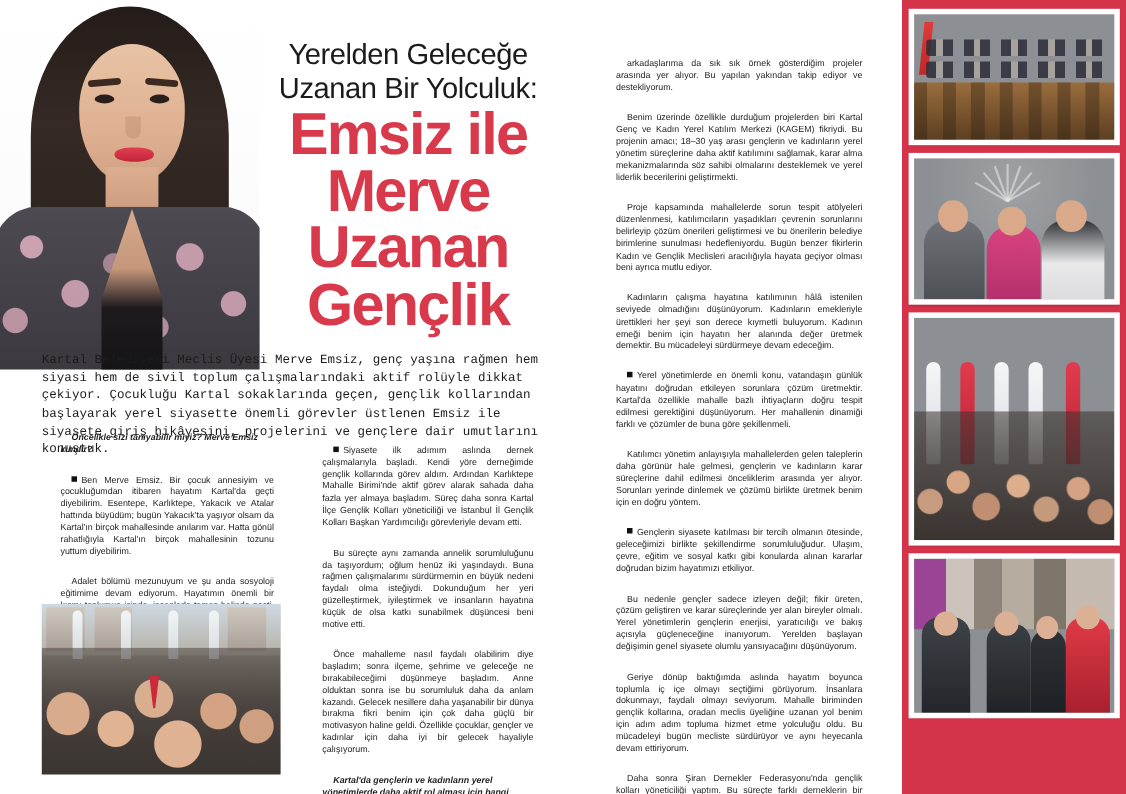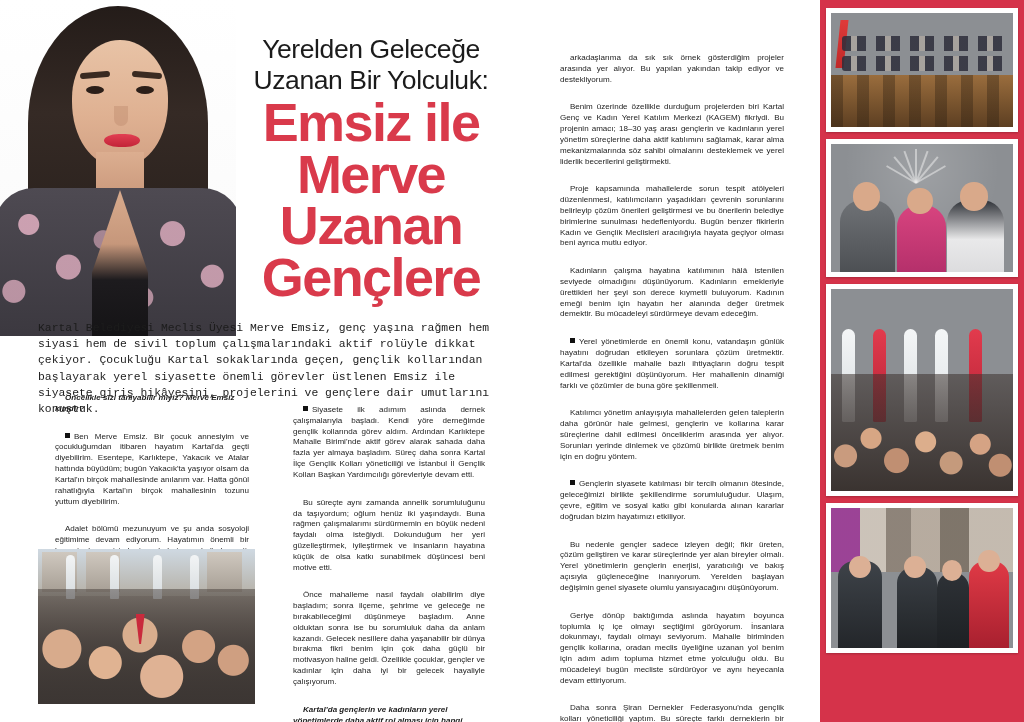--- a/index.html
+++ b/index.html
@@ -391,21 +391,21 @@
     <div class="jacket"></div>
     <div class="vneck"></div>
   </div>
 
   <div id="headline">
     <div class="kicker">Yerelden Geleceğe</div>
     <div class="kicker">Uzanan Bir Yolculuk:</div>
     <div class="title-red">Emsiz ile</div>
     <div class="title-red">Merve</div>
     <div class="title-red">Uzanan</div>
-    <div class="title-red">Gençlere</div>
+    <div class="title-red">Gençlik</div>
   </div>
 
   <div id="deck">Kartal Belediyesi Meclis Üyesi Merve Emsiz, genç yaşına rağmen hem siyasi hem de sivil toplum çalışmalarındaki aktif rolüyle dikkat çekiyor. Çocukluğu Kartal sokaklarında geçen, gençlik kollarından başlayarak yerel siyasette önemli görevler üstlenen Emsiz ile siyasete giriş hikâyesini, projelerini ve gençlere dair umutlarını konuştuk.</div>
 
   <div class="col" id="col-1">
       <p class="q">Öncelikle sizi tanıyabilir miyiz? Merve Emsiz kimdir?</p>
       <p class="bullet">Ben Merve Emsiz. Bir çocuk annesiyim ve çocukluğumdan itibaren hayatım Kartal'da geçti diyebilirim. Esentepe, Karlıktepe, Yakacık ve Atalar hattında büyüdüm; bugün Yakacık'ta yaşıyor olsam da Kartal'ın birçok mahallesinde anılarım var. Hatta gönül rahatlığıyla Kartal'ın birçok mahallesinin tozunu yuttum diyebilirim.</p>
       <p>Adalet bölümü mezunuyum ve şu anda sosyoloji eğitimime devam ediyorum. Hayatımın önemli bir kısmı toplumun içinde, insanlarla temas halinde geçti. Bu da hem bakış açımı hem de siyaset anlayışımı şekillendirdi.</p>
     </div>
   <div class="col" id="col-2">
@@ -414,21 +414,21 @@
       <p>Önce mahalleme nasıl faydalı olabilirim diye başladım; sonra ilçeme, şehrime ve geleceğe ne bırakabileceğimi düşünmeye başladım. Anne olduktan sonra ise bu sorumluluk daha da anlam kazandı. Gelecek nesillere daha yaşanabilir bir dünya bırakma fikri benim için çok daha güçlü bir motivasyon haline geldi. Özellikle çocuklar, gençler ve kadınlar için daha iyi bir gelecek hayaliyle çalışıyorum.</p>
       <p class="q">Kartal'da gençlerin ve kadınların yerel yönetimlerde daha aktif rol alması için hangi projeleri önemsiyorsunuz?</p>
       <p class="bullet">Kartal'da kurulan Gençlik ve Kadın Meclislerini çok değerli buluyorum. Hatta farklı ilçelerdeki topluma üyesi</p>
     </div>
   <div class="col" id="col-3">
       <p>arkadaşlarıma da sık sık örnek gösterdiğim projeler arasında yer alıyor. Bu yapılan yakından takip ediyor ve destekliyorum.</p>
       <p>Benim üzerinde özellikle durduğum projelerden biri Kartal Genç ve Kadın Yerel Katılım Merkezi (KAGEM) fikriydi. Bu projenin amacı; 18–30 yaş arası gençlerin ve kadınların yerel yönetim süreçlerine daha aktif katılımını sağlamak, karar alma mekanizmalarında söz sahibi olmalarını desteklemek ve yerel liderlik becerilerini geliştirmekti.</p>
       <p>Proje kapsamında mahallelerde sorun tespit atölyeleri düzenlenmesi, katılımcıların yaşadıkları çevrenin sorunlarını belirleyip çözüm önerileri geliştirmesi ve bu önerilerin belediye birimlerine sunulması hedefleniyordu. Bugün benzer fikirlerin Kadın ve Gençlik Meclisleri aracılığıyla hayata geçiyor olması beni ayrıca mutlu ediyor.</p>
       <p>Kadınların çalışma hayatına katılımının hâlâ istenilen seviyede olmadığını düşünüyorum. Kadınların emekleriyle ürettikleri her şeyi son derece kıymetli buluyorum. Kadının emeği benim için hayatın her alanında değer üretmek demektir. Bu mücadeleyi sürdürmeye devam edeceğim.</p>
       <p class="bullet">Yerel yönetimlerde en önemli konu, vatandaşın günlük hayatını doğrudan etkileyen sorunlara çözüm üretmektir. Kartal'da özellikle mahalle bazlı ihtiyaçların doğru tespit edilmesi gerektiğini düşünüyorum. Her mahallenin dinamiği farklı ve çözümler de buna göre şekillenmeli.</p>
-      <p>Katılımcı yönetim anlayışıyla mahallelerden gelen taleplerin daha görünür hale gelmesi, gençlerin ve kollarına karar süreçlerine dahil edilmesi önceliklerim arasında yer alıyor. Sorunları yerinde dinlemek ve çözümü birlikte üretmek benim için en doğru yöntem.</p>
+      <p>Katılımcı yönetim anlayışıyla mahallelerden gelen taleplerin daha görünür hale gelmesi, gençlerin ve kadınların karar süreçlerine dahil edilmesi önceliklerim arasında yer alıyor. Sorunları yerinde dinlemek ve çözümü birlikte üretmek benim için en doğru yöntem.</p>
       <p class="bullet">Gençlerin siyasete katılması bir tercih olmanın ötesinde, geleceğimizi birlikte şekillendirme sorumluluğudur. Ulaşım, çevre, eğitim ve sosyal katkı gibi konularda alınan kararlar doğrudan bizim hayatımızı etkiliyor.</p>
       <p>Bu nedenle gençler sadece izleyen değil; fikir üreten, çözüm geliştiren ve karar süreçlerinde yer alan bireyler olmalı. Yerel yönetimlerin gençlerin enerjisi, yaratıcılığı ve bakış açısıyla güçleneceğine inanıyorum. Yerelden başlayan değişimin genel siyasete olumlu yansıyacağını düşünüyorum.</p>
       <p>Geriye dönüp baktığımda aslında hayatım boyunca toplumla iç içe olmayı seçtiğimi görüyorum. İnsanlara dokunmayı, faydalı olmayı seviyorum. Mahalle biriminden gençlik kollarına, oradan meclis üyeliğine uzanan yol benim için adım adım topluma hizmet etme yolculuğu oldu. Bu mücadeleyi bugün mecliste sürdürüyor ve aynı heyecanla devam ettiriyorum.</p>
       <p>Daha sonra Şiran Dernekler Federasyonu'nda gençlik kolları yöneticiliği yaptım. Bu süreçte farklı derneklerin bir araya gelerek oluşturduğu daha geniş bir yapının içinde yer alma fırsatı buldum. Şu anda da Kartal Gümüşhaneliler Derneği'nde görev almaya devam ediyorum.</p>
     </div>
 
   <div id="selfie">
     <div class="sky"></div>
     <div class="bldg" style="left:2%"></div>
     <div class="bldg" style="left:22%"></div>

